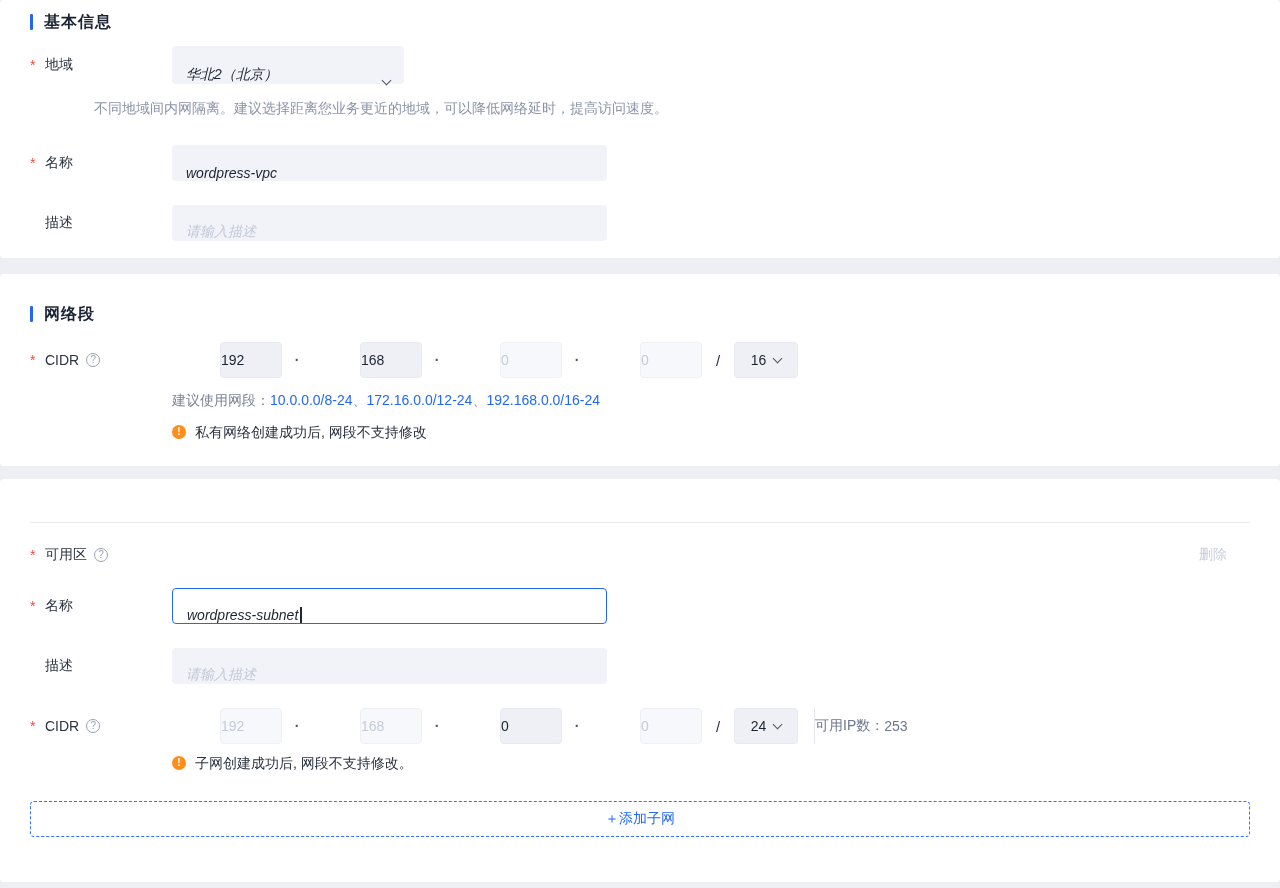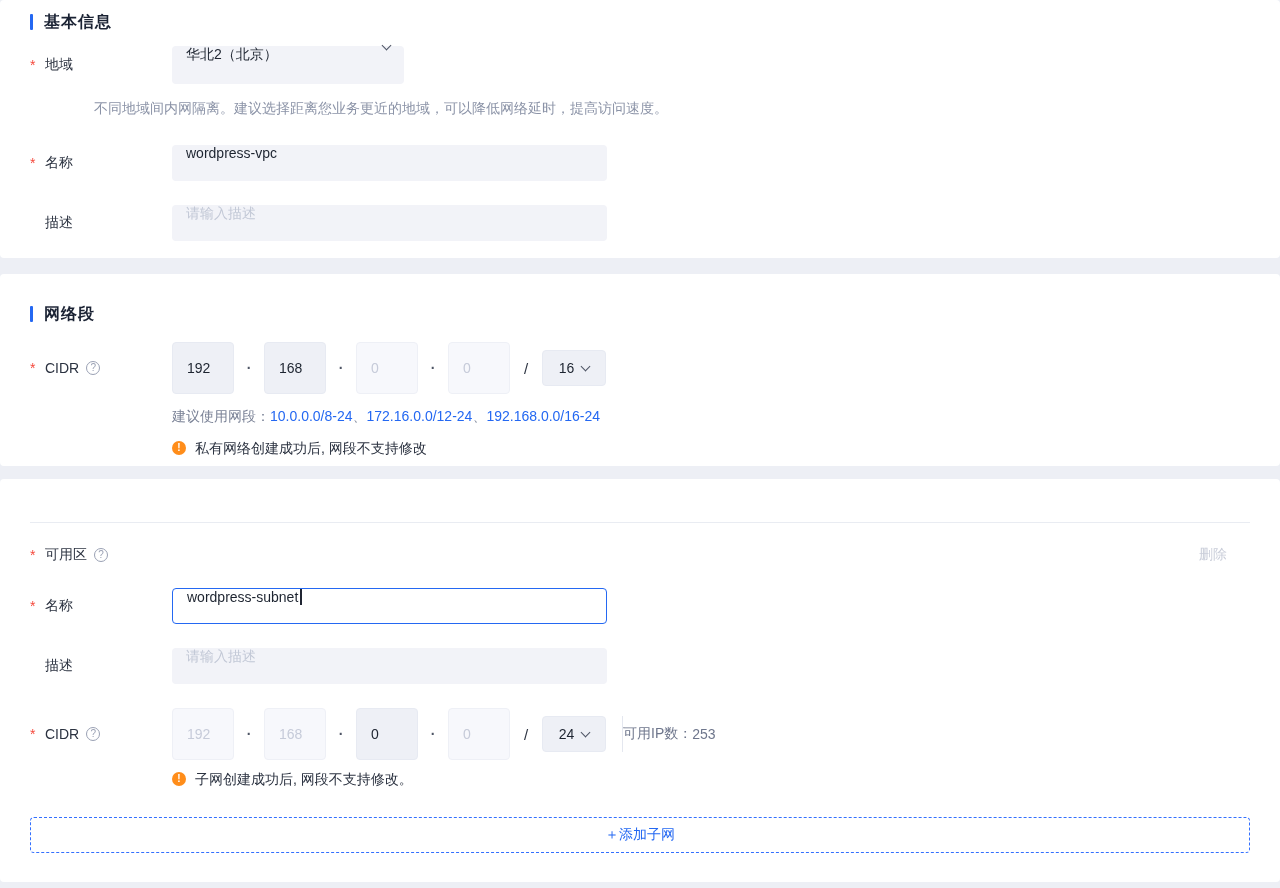--- a/index.html
+++ b/index.html
@@ -38,22 +38,23 @@
   .req { color:#f5483b; margin-right:7px; width:8px; display:inline-block; }
   .req.hidden { visibility:hidden; }
   .help-icon {
     width:14px; height:14px; border:1px solid #9aa1b4; border-radius:50%;
     color:#9aa1b4; font-size:10px; line-height:12px; text-align:center;
     margin-left:7px; flex-shrink:0; cursor:pointer;
   }
 
   .input, .select {
     height:36px; border-radius:4px; background:#f2f3f8;
-    display:flex; align-items:flex-start; padding:0 14px;
+    display:flex; align-items:flex-end; padding:0 14px;
     color:#1d2430;
+    font-style:italic;
   }
   .input { width:435px; }
   .input .ph { color:#c2c8d6; }
   .input.focused {
     background:#ffffff; border:1.5px solid #2468f2;
   }
   .caret { width:1.5px; height:16px; background:#202533; margin-left:2px; }
 
   .select { justify-content:space-between; cursor:pointer; }
   .select-region { width:232px; height:38px; }
@@ -61,23 +62,23 @@
   .chevron {
     width:7px; height:7px; border-right:1.5px solid #4e5565; border-bottom:1.5px solid #4e5565;
     transform:rotate(45deg); margin-top:-4px; flex-shrink:0;
   }
 
   .helper-text { color:#8b93a7; margin-left:64px; line-height:20px; }
 
   
   .cidr-group { display:flex; align-items:center; }
   .octet {
-    width:62px; height:52px; border-radius:4px; background:#eef0f6;
+    width:62px; height:36px; border-radius:4px; background:#eef0f6;
     border:1px solid #e7eaf2;
-    display:flex; align-items:center; padding-left:14px; color:#1d2430;
+    display:flex; align-items:center; color:#1d2430;margin-left:48px;
   }
   .octet.muted { background:#f7f8fc; border-color:#eef0f6; color:#c6cbd9; }
   .dot { width:30px; text-align:center; color:#4e5565; font-weight:bold; }
   .slash { width:32px; text-align:center; color:#2b3240; font-size:15px; }
   .mask-select {
     width:64px; height:36px; border-radius:4px; background:#eef0f6; border:1px solid #e7eaf2;
     display:flex; align-items:center; justify-content:center; gap:8px;
     color:#1d2430; cursor:pointer;
   }
   .avail-ip { color:#6e768c; margin-left:16px; border-left:1px solid #e4e7ef; padding-left:0; height:36px; display:flex; align-items:center; }

